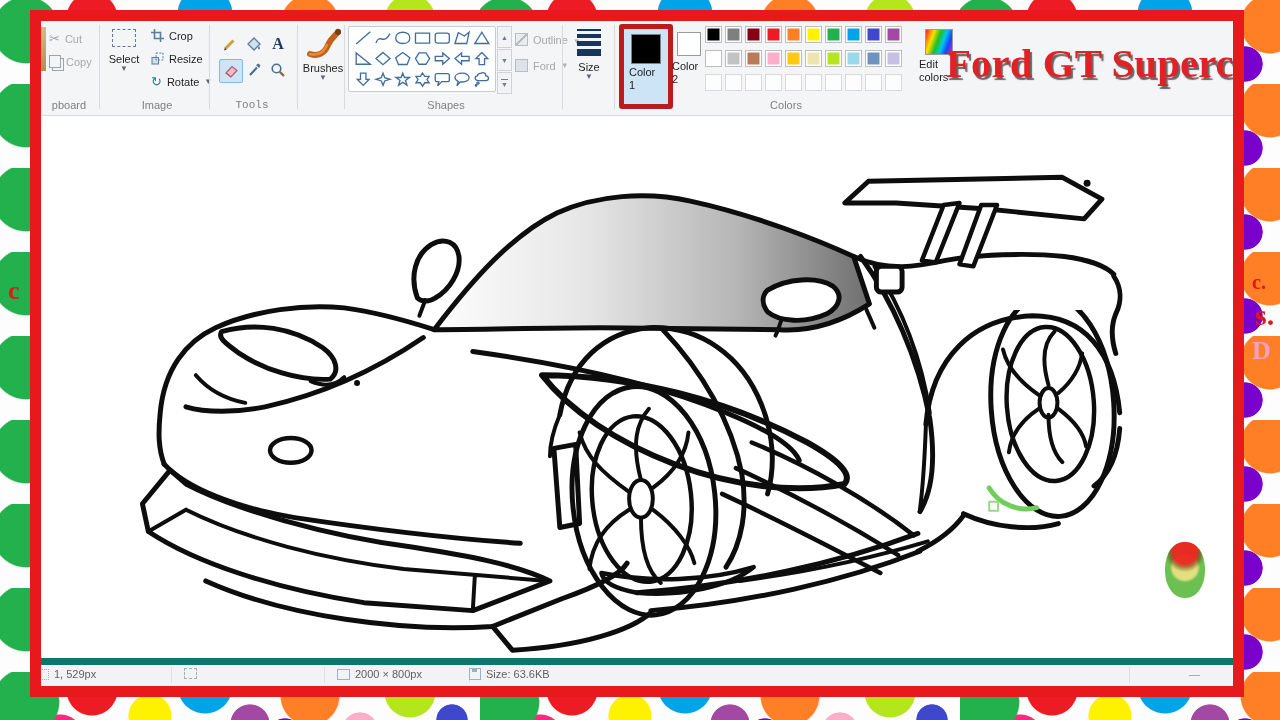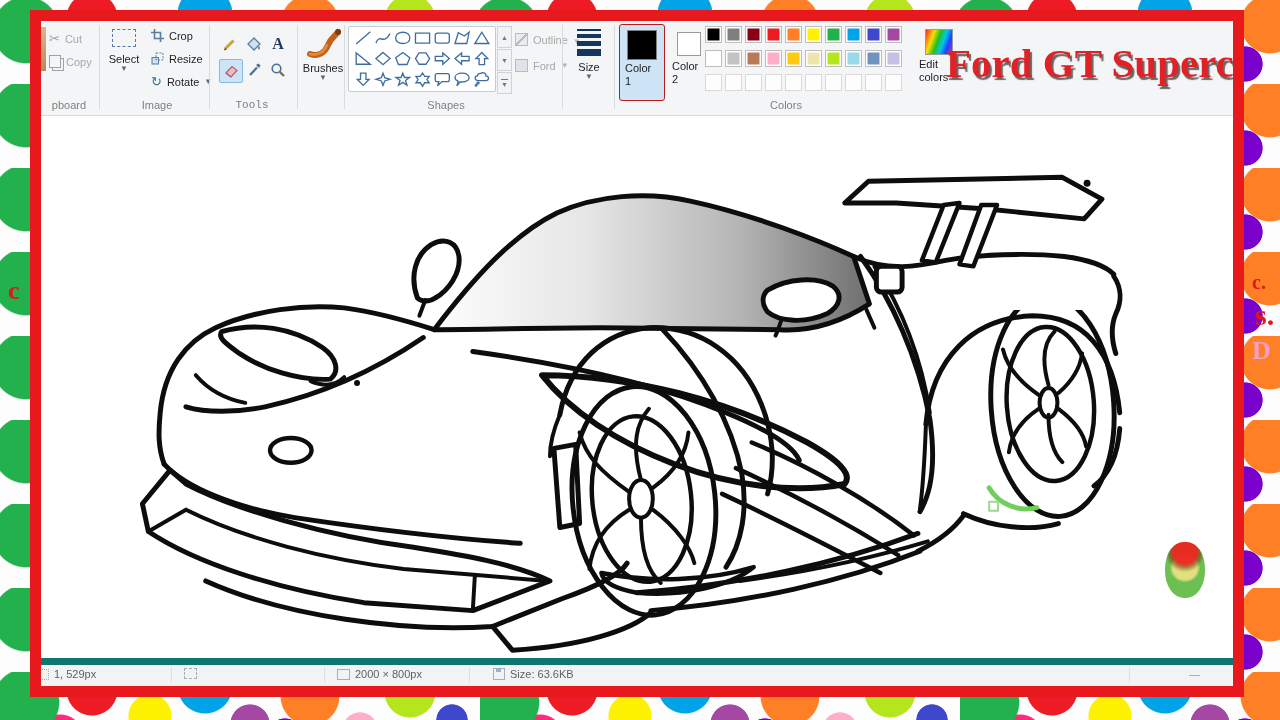--- a/index.html
+++ b/index.html
@@ -47,21 +47,21 @@
   .shapesbox{position:absolute;left:307px;top:5px;width:146px;height:64px;
     background:#fff;border:1px solid #c6cbd0;border-radius:2px;}
   .scrollstrip{position:absolute;left:456px;top:5px;width:13px;}
   .scrollbtn{width:13px;height:20px;border:1px solid #cfd3d7;background:#f2f3f4;
     font-size:7px;color:#6b7c8d;display:flex;align-items:center;justify-content:center;
     margin-bottom:1px;flex-direction:column;}
   .scrollbtn .bar{width:7px;height:1px;background:#6b7c8d;margin-bottom:1px;}
   
   .colorbig{position:absolute;display:flex;flex-direction:column;align-items:center;
     font-size:11px;color:#1e1e1e;border-radius:3px;padding-top:5px;}
-  .colorbig.selected{background:#cde4f7;border:1px solid #b91c1c;}
+  .colorbig.selected{background:#cde4f7;border:5px solid #b91c1c;}
   .sw1{width:28px;height:28px;background:#000;border:1px solid #808080;}
   .sw2{width:22px;height:22px;background:#fff;border:1px solid #9a9a9a;margin-top:3px;}
   .palette{position:absolute;left:664px;top:5px;width:210px;}
   .swatch{width:17px;height:17px;display:inline-block;margin:0 3px 3px 0;
     border:1px solid #bdbdbd;box-shadow:inset 0 0 0 1.5px #fff;box-sizing:border-box;}
   .swatch.empty{background:#fdfdfd;border-color:#d9d9d9;box-shadow:none;}
   .rainbow{width:26px;height:24px;border:1px solid #9a9a9a;
     background:linear-gradient(110deg,#ff2020,#ffe000 25%,#20c020 45%,#00c8e8 62%,#2040ff 80%,#c030c0);}
   
   .title{position:absolute;left:905px;top:18px;width:285px;text-align:center;
@@ -359,21 +359,21 @@
     <div class="ssep" style="left:130px;"></div>
     <div class="item" style="left:143px;">
       <span class="ic-dash"></span>
     </div>
     <div class="ssep" style="left:283px;"></div>
     <div class="item" style="left:296px;">
       <span class="ic-box"></span>
       <span>2000 × 800px</span>
     </div>
     <div class="ssep" style="left:428px;"></div>
-    <div class="item" style="left:452px;">
+    <div class="item" style="left:428px;">
       <span class="ic-disk"></span>
       <span>Size: 63.6KB</span>
     </div>
     <div class="ssep" style="left:1088px;"></div>
     <div class="item" style="left:1098px;color:#4a4a4a;margin-top:44px;">
       <span>100%</span>
     </div>
     <div class="item" style="left:1148px;color:#9a9a9a;">
       <span>—</span>
     </div>

